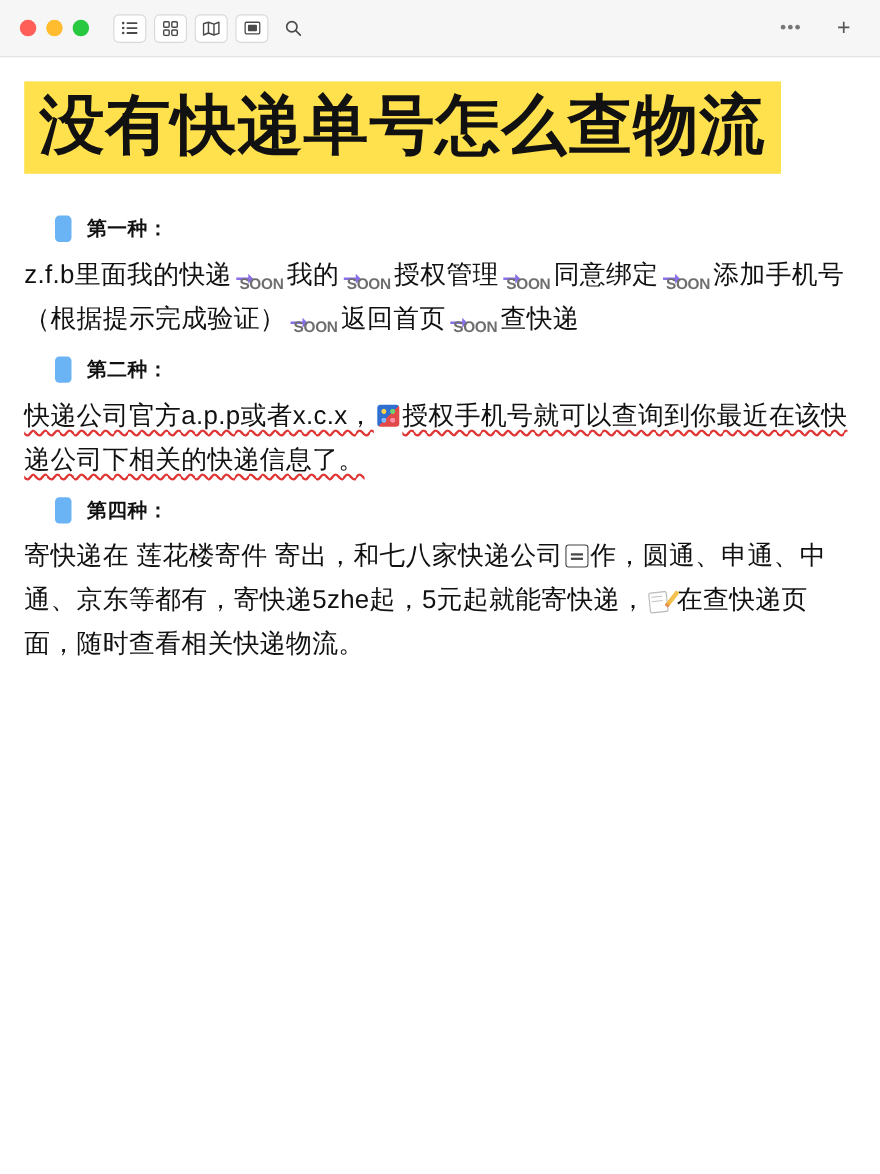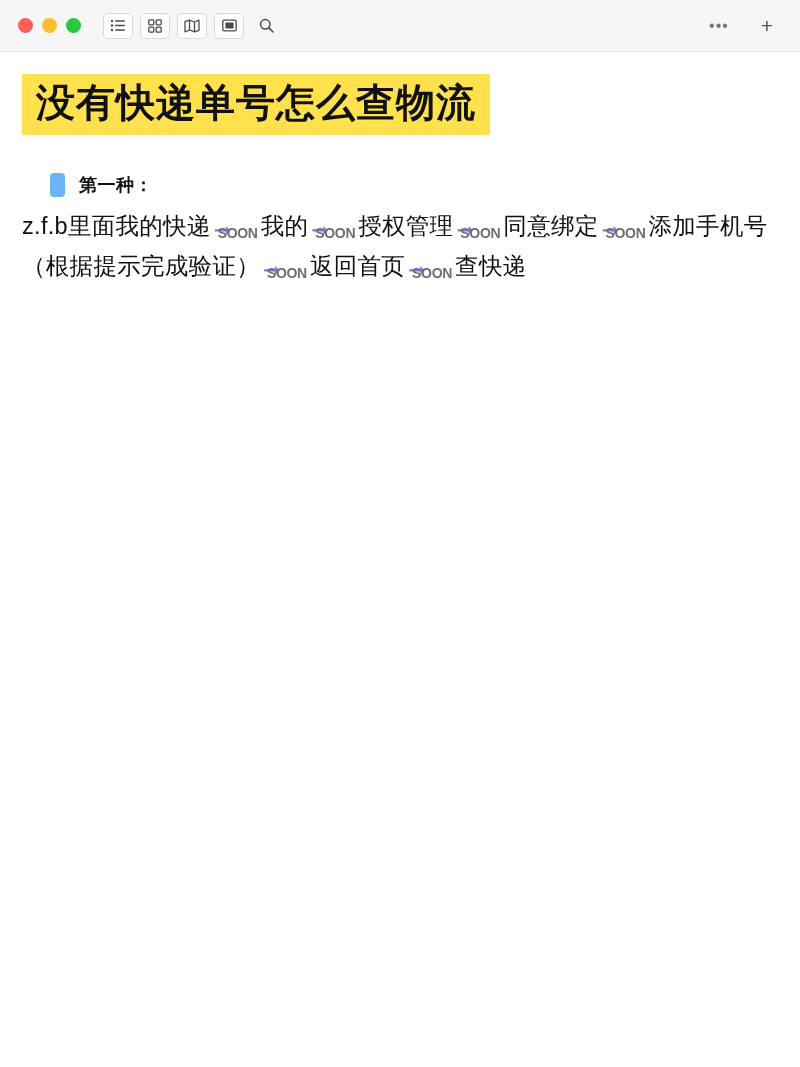--- a/index.html
+++ b/index.html
@@ -110,21 +110,21 @@
 
   .title-wrap {
     display: inline-block;
     background: #ffe14d;
     padding: 6px 14px 10px 14px;
     margin-bottom: 24px;
   }
   .title-wrap .title-text {
     font-family: "Liberation Sans", sans-serif;
     font-weight: bold;
-    font-size: 39px;
+    font-size: 59px;
     line-height: 1.16;
     color: #111111;
     letter-spacing: 1px;
     white-space: nowrap;
   }
 
   .section {
     margin-bottom: 6px;
   }
   .bullet-row {
@@ -358,21 +358,35 @@
           </span><span>添加手机号（根据提示完成验证）</span><span class="soon">
             <span class="arrow">➞</span>
             <span class="lbl">SOON</span>
           </span><span>返回首页</span><span class="soon">
             <span class="arrow">➞</span>
             <span class="lbl">SOON</span>
           </span><span>查快递</span></p>
     </div>
 
     
+    <div class="section">
+      <div class="bullet-row">
+        <span class="bullet-sq"></span>
+        <span class="bullet-label">第二种：</span>
+      </div>
+      <p class="para underline-wavy"><span>快递公司官方a.p.p或者x.c.x，</span><span class="emoji-kbd"></span><span>授权手机号就可以查询到你最近在该快递公司下相关的快递信息了。</span></p>
+    </div>
 
     
     <div class="section">
     </div>
 
     
+    <div class="section">
+      <div class="bullet-row">
+        <span class="bullet-sq"></span>
+        <span class="bullet-label">第四种：</span>
+      </div>
+      <p class="para"><span>寄快递在 莲花楼寄件 寄出，和七八家快递公司</span><span class="emoji-box"></span><span>作，圆通、申通、中通、京东等都有，寄快递5zhe起，5元起就能寄快递，</span><span class="emoji-memo"><span class="sheet"></span><span class="lines"></span><span class="pencil"></span></span><span>在查快递页面，随时查看相关快递物流。</span></p>
+    </div>
 
   </div>
 </div>
 
 </body></html>

